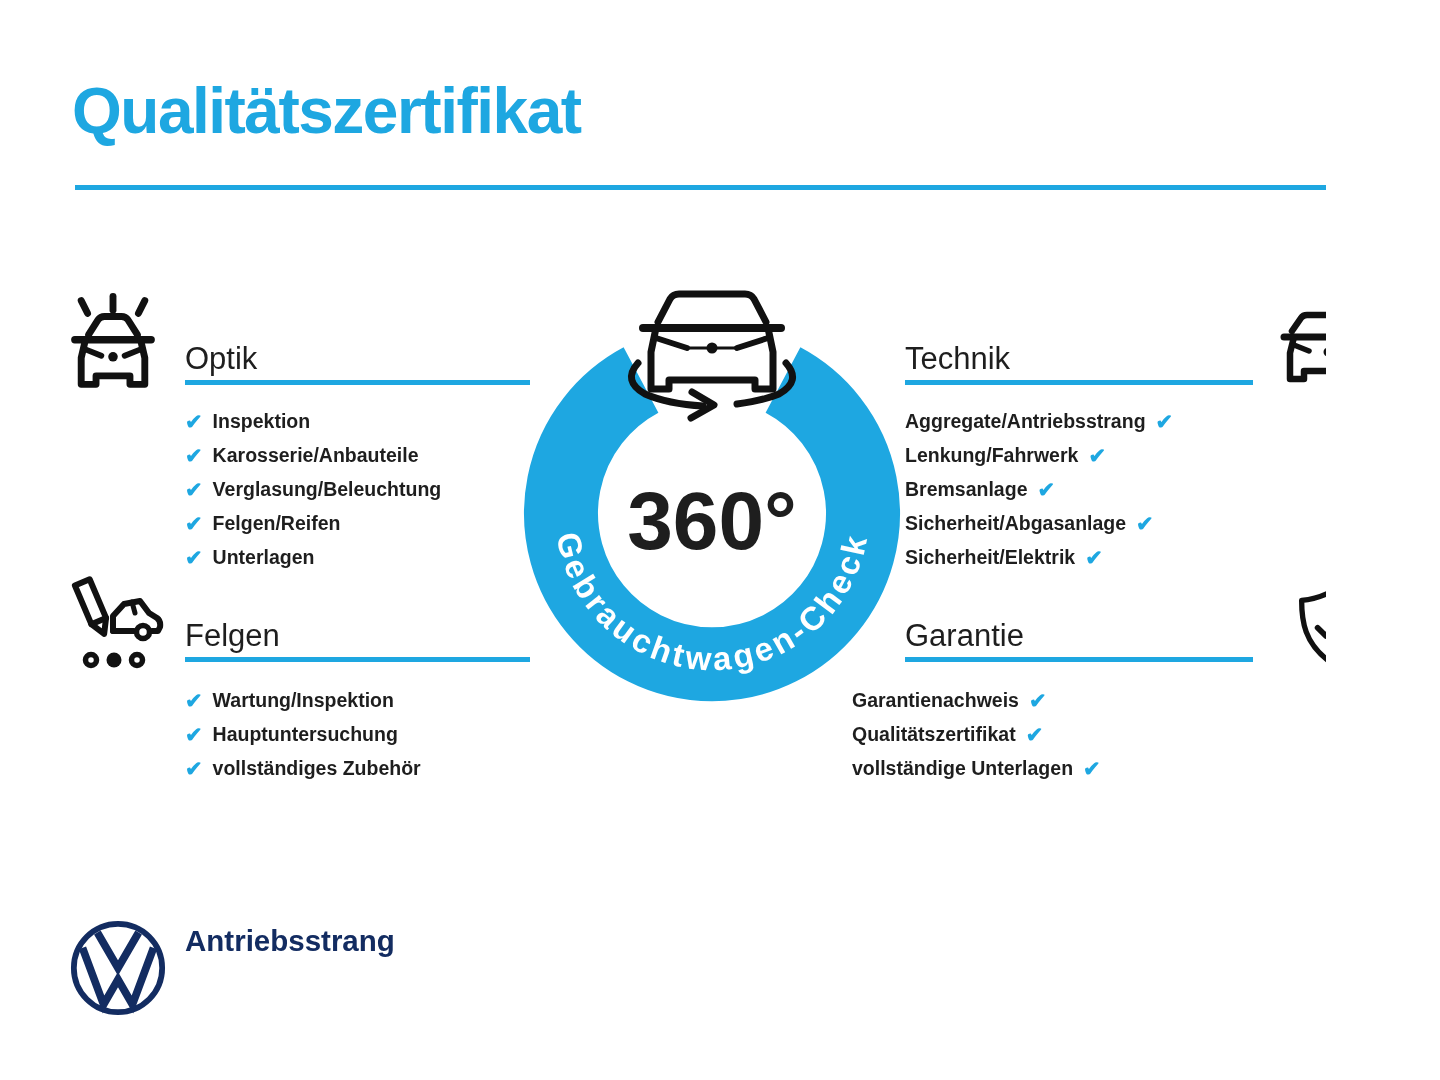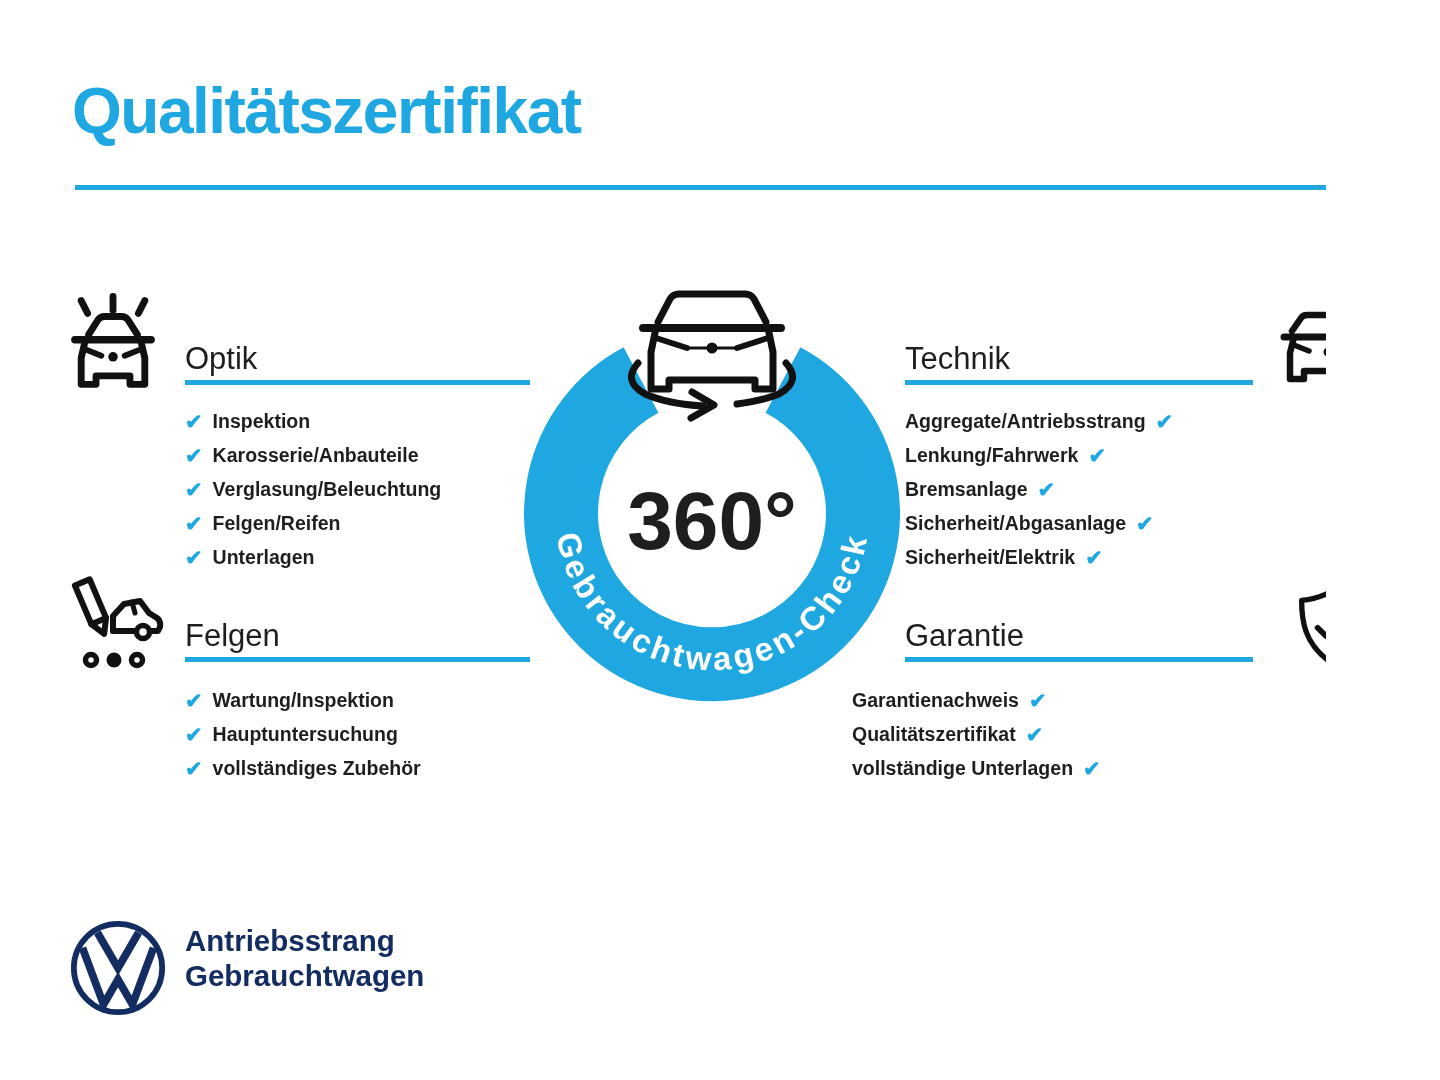--- a/index.html
+++ b/index.html
@@ -207,16 +207,15 @@
 
   <svg class="abs" style="left:70px;top:920px" width="96" height="96" viewBox="0 0 100 100">
     <g fill="none" stroke="#132C61">
       <circle cx="50" cy="50" r="46" stroke-width="6"></circle>
       <path d="M 28.5 13 L 50 50 L 71.5 13" stroke-width="8" stroke-linejoin="miter"></path>
       <path d="M 13 29 L 35 88 L 50 62 L 65 88 L 87 29" stroke-width="8" stroke-linejoin="miter"></path>
     </g>
   </svg>
   <div id="footer-text" class="abs" style="left:185px;top:924px">
     <div>Antriebsstrang</div>
-    <div>Gebrauchtwagen</div>
   </div>
 
 </div>
 
 </body></html>

